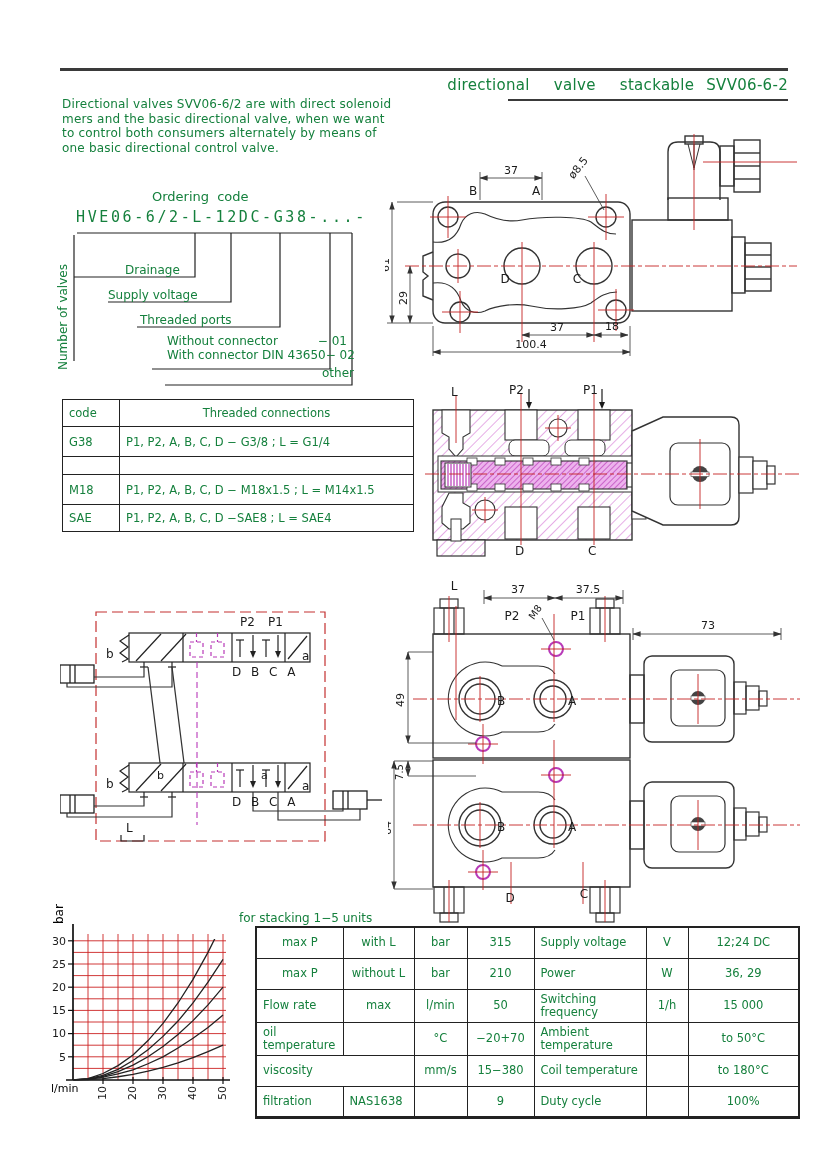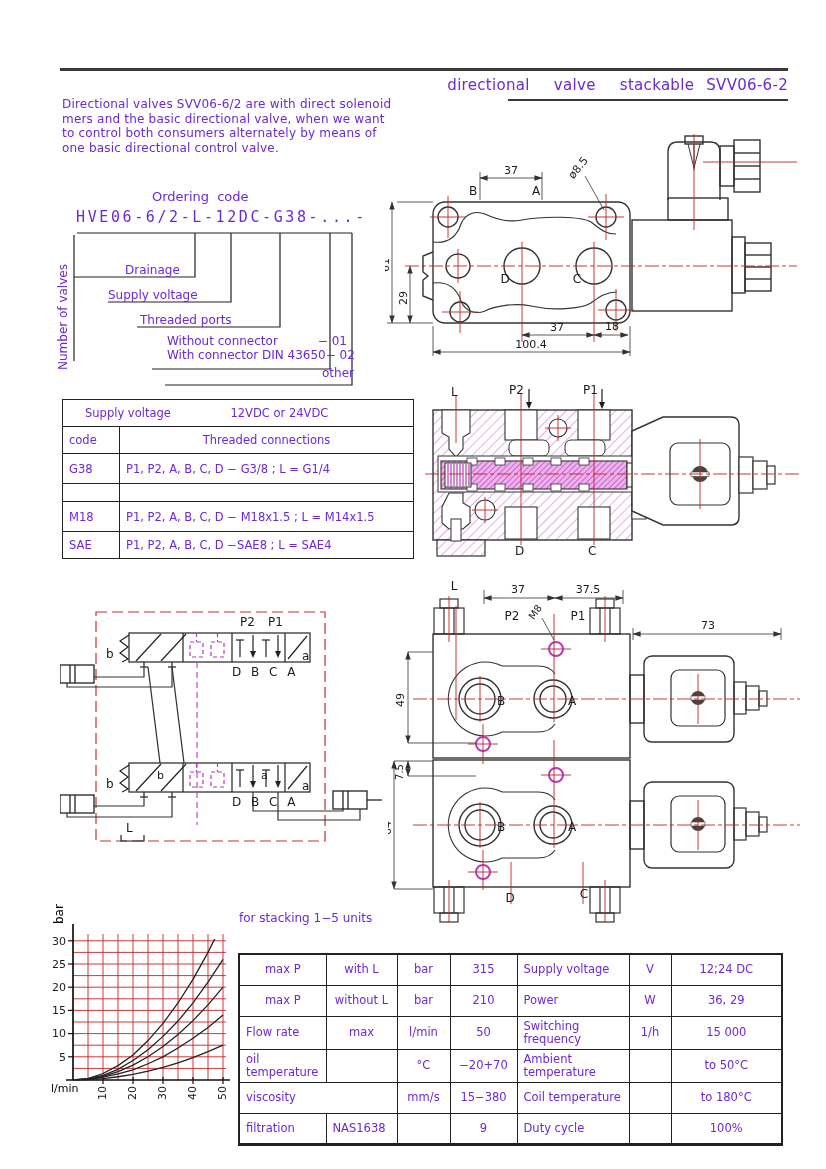--- a/index.html
+++ b/index.html
@@ -1,17 +1,17 @@
 <!DOCTYPE html>
 <html><head>
 <meta charset="utf-8">
 <style>
   html,body{margin:0;padding:0;background:#e8e8e8;}
   .page{position:relative;width:826px;height:1169px;background:#ffffff;
-        font-family:"DejaVu Sans","Liberation Sans",sans-serif;color:#6d28d9;overflow:hidden;}
+        font-family:"DejaVu Sans","Liberation Sans",sans-serif;color:#15803d;overflow:hidden;}
   .abs{position:absolute;}
   .pre{white-space:pre;}
   .rule{background:#3a3a3a;}
   .title{font-size:15px;letter-spacing:.3px;word-spacing:7px;text-align:right;}
   .intro div{font-size:12px;line-height:14.6px;white-space:pre;letter-spacing:.2px;}
   .oc-head{font-size:13px;word-spacing:4px;}
   .oc-code{font-family:"DejaVu Sans Mono","Liberation Mono",monospace;font-size:15px;letter-spacing:2.6px;}
   .oc-label{font-size:12px;white-space:pre;}
   .oc-pair{display:flex;justify-content:space-between;width:180px;font-size:12px;white-space:pre;margin-left:15px;}
   .vert-label{font-size:12px;transform:rotate(-90deg) translateX(-134px);transform-origin:0 0;width:134px;}
@@ -66,26 +66,20 @@
     <span>− 01</span>
   </div>
   <div class="abs oc-pair" style="left:152px;top:348px;">
     <span>With connector DIN 43650</span>
     <span>− 02</span>
   </div>
   <div class="abs oc-label" style="left:322px;top:366px;">other</div>
 
   <table class="ttab abs" style="left:62px;top:399px;">
     <tbody>
-        <tr style="height:27px;">
-      <td colspan="2">
-        <span style="margin-left:16px;">Supply voltage</span>
-        <span style="margin-left:56px;">12VDC or 24VDC</span>
-      </td>
-    </tr>
     <tr style="height:27px;">
       <td style="width:44px;">code</td>
       <td class="c">Threaded connections</td>
     </tr>
     <tr style="height:30px;">
       <td>G38</td>
       <td>P1, P2, A, B, C, D − G3/8 ; L = G1/4</td>
     </tr>
     <tr style="height:18px;">
       <td></td>
@@ -565,21 +559,21 @@
       <text x="86" y="192" transform="rotate(-90 86 192)">20</text>
       <text x="116" y="192" transform="rotate(-90 116 192)">30</text>
       <text x="146" y="192" transform="rotate(-90 146 192)">40</text>
       <text x="176" y="192" transform="rotate(-90 176 192)">50</text>
     </g>
     <text x="13" y="30" font-size="12" transform="rotate(-90 13 30)">bar</text>
     <text x="1" y="198" font-size="11">l/min</text>
   </svg>
 
   <div class="abs cap" style="left:239px;top:911px;">for stacking 1−5 units</div>
-  <table class="stab abs" style="left:238px;top:926px;margin-top:27px;">
+  <table class="stab abs" style="left:255px;top:926px;">
     <colgroup>
         <col style="width:87px">
         <col style="width:71px">
         <col style="width:53px">
         <col style="width:67px">
         <col style="width:112px">
         <col style="width:42px">
         <col style="width:111px">
       </colgroup>
     <tbody>

